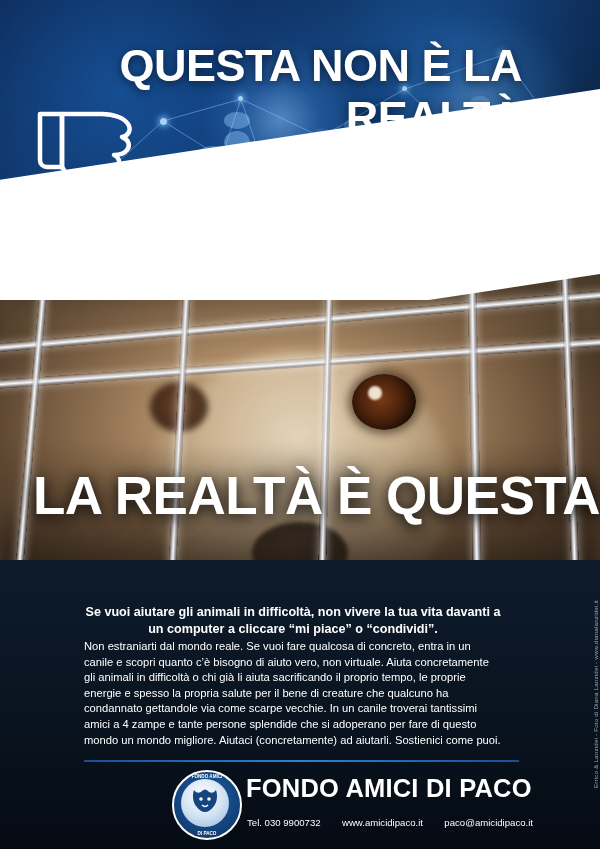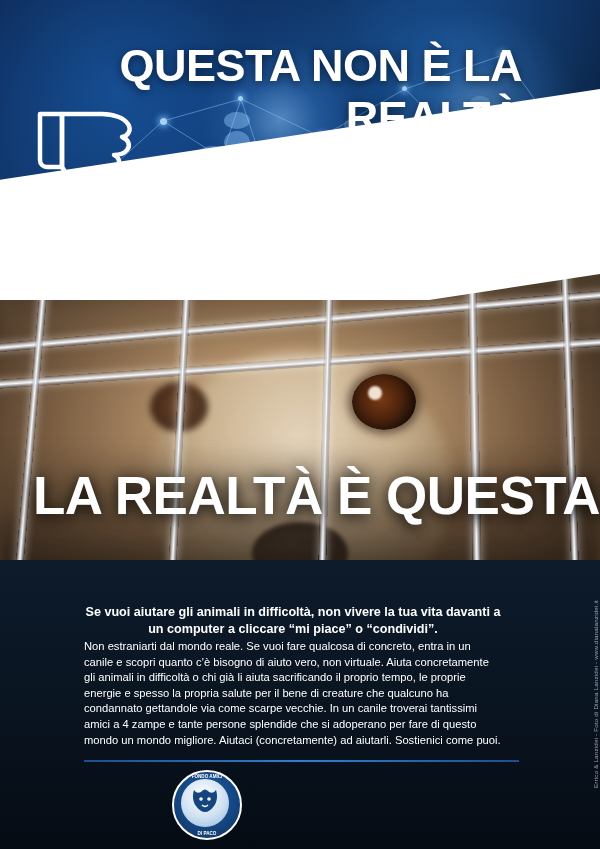--- a/index.html
+++ b/index.html
@@ -527,14 +527,22 @@
         <circle cx="21" cy="15" r="1.8"></circle>
       </g>
       <path d="M14,21 Q17,24 20,21" stroke="#ffffff" stroke-width="1.3" fill="none"></path>
     </svg>
     <div class="logo-ring-text">
       <span class="top">FONDO AMICI</span>
       <span class="bottom">DI PACO</span>
     </div>
   </div>
 
+  <div class="org-name">FONDO AMICI DI PACO</div>
+  <div class="org-contacts">
+    <span>Tel. 030 9900732</span>
+    <span class="sp"></span>
+    <span>www.amicidipaco.it</span>
+    <span class="sp"></span>
+    <span>paco@amicidipaco.it</span>
+  </div>
 
 </div>
 
 </body></html>

